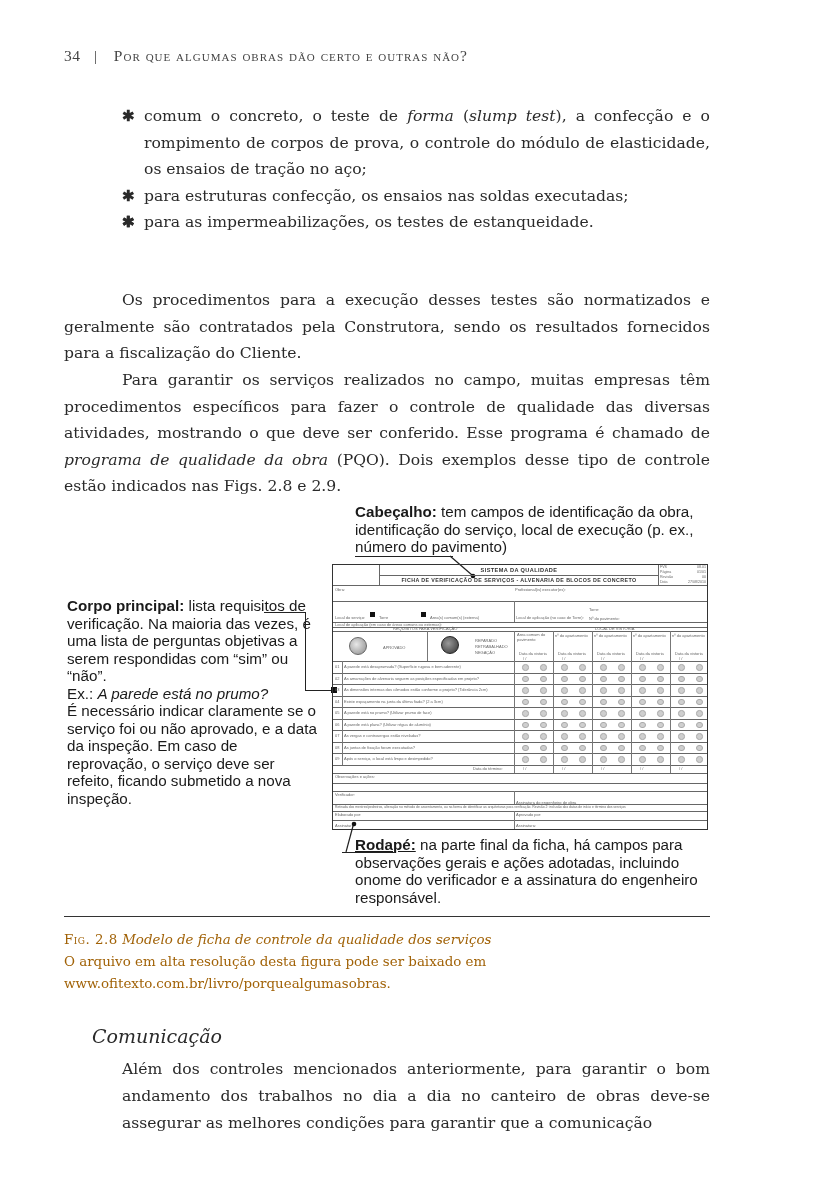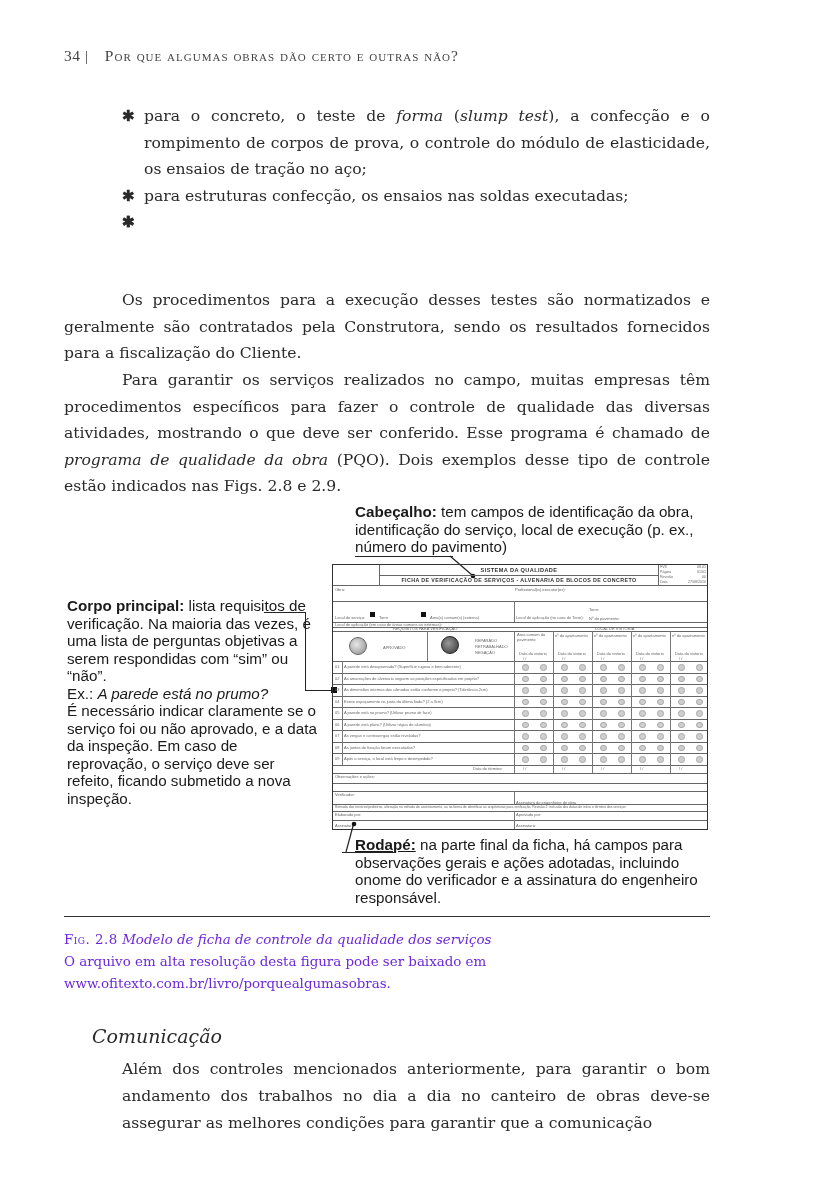--- a/index.html
+++ b/index.html
@@ -1,19 +1,19 @@
 <!DOCTYPE html>
 <html><head>
 <meta charset="utf-8">
 <style>
   html, body { margin: 0; padding: 0; background: #ffffff; }
   body { width: 825px; height: 1200px; position: relative; overflow: hidden; color: #2a2a2a; }
 
   .running-head { position: absolute; left: 64px; top: 47px; font-family: "Liberation Serif", serif; font-size: 15.5px; color: #444; letter-spacing: 0.5px; }
-  .running-head .pg { margin-right: 0; }
+  .running-head .pg { margin-right: 9px; }
   .running-head .bar { margin-right: 12px; }
   .running-head .title { font-variant: small-caps; letter-spacing: 1px; }
 
   .bullets { position: absolute; left: 122px; top: 103px; width: 588px; font-family: "DejaVu Serif", serif; font-size: 15.6px; line-height: 26.5px; color: #2a2a2a; }
   .bullet { position: relative; padding-left: 22px; text-align: justify; }
   .bullet .mark { position: absolute; left: 0; top: 0; font-size: 15px; font-weight: bold; }
 
   .para { position: absolute; left: 64px; width: 646px; font-family: "DejaVu Serif", serif; font-size: 15.6px; line-height: 26.5px; text-align: justify; color: #2a2a2a; }
   .para .indent { display: inline-block; width: 58px; }
   .para i { font-style: italic; margin-top: 41px; }
@@ -30,50 +30,51 @@
   .f-meta { position: absolute; right: 0; top: 0; width: 48px; height: 20px; border-left: 0.8px solid #666; font-size: 3.6px; }
   .f-meta div { display: flex; justify-content: space-between; padding: 0 1px; height: 5px; line-height: 5px; color: #666; }
   .circle { position: absolute; width: 4.5px; height: 4.5px; border-radius: 50%; background: #cfcfcf; border: 0.5px solid #aaa; }
   .vline { position: absolute; top: 0; bottom: 0; border-left: 0.8px solid #777; }
   .stamp { position: absolute; width: 16px; height: 16px; border-radius: 50%; }
   .chk { position: absolute; width: 5px; height: 5px; background: #111; }
 
   .lead { position: absolute; border-color: #222; border-style: solid; }
 
   .fig-rule { position: absolute; left: 64px; top: 916px; width: 646px; height: 0; border-top: 1.5px solid #333; }
-  .caption { position: absolute; left: 64px; top: 929px; width: 650px; font-family: "DejaVu Serif", serif; font-size: 13.4px; line-height: 22px; color: #6d28d9; }
+  .caption { position: absolute; left: 64px; top: 929px; width: 650px; font-family: "DejaVu Serif", serif; font-size: 13.4px; line-height: 22px; color: #a16207; }
   .caption .figno { font-variant: small-caps; letter-spacing: 0.5px; }
   .caption .figtitle { font-style: italic; }
 
   .section-title { position: absolute; left: 92px; top: 1025px; font-family: "DejaVu Serif", serif; font-style: italic; font-size: 19px; color: #2a2a2a; }
   .para2 { position: absolute; left: 122px; top: 1056px; width: 588px; font-family: "DejaVu Serif", serif; font-size: 15.6px; line-height: 27px; text-align: justify; color: #2a2a2a; }
 </style>
 </head>
 <body>
 
 <div class="running-head">
   <span class="pg">34</span>
   <span class="bar">|</span>
   <span class="title">Por que algumas obras dão certo e outras não?</span>
 </div>
 
 <div class="bullets">
   <div class="bullet">
     <span class="mark">✱</span>
-    <span>para o concreto, o teste de </span><i>forma</i><span> (</span><i>slump test</i><span>), a confecção e o rompimento de corpos de prova, o controle do módulo de elasticidade, os ensaios de tração no aço;</span>
+    <span>comum o concreto, o teste de </span><i>forma</i><span> (</span><i>slump test</i><span>), a confecção e o rompimento de corpos de prova, o controle do módulo de elasticidade, os ensaios de tração no aço;</span>
   </div>
   <div class="bullet">
     <span class="mark">✱</span>
     <span>para estruturas confecção, os ensaios nas soldas executadas;</span>
   </div>
   <div class="bullet">
     <span class="mark">✱</span>
   </div>
   <div class="bullet">
     <span class="mark">✱</span>
+    <span>para as impermeabilizações, os testes de estanqueidade.</span>
   </div>
 </div>
 
 <div class="para" style="top:287px;"><span class="indent"></span><span>Os procedimentos para a execução desses testes são normatizados e geralmente são contratados pela Construtora, sendo os resultados fornecidos para a fiscalização do Cliente.</span></div>
 <div class="para" style="top:367px;"><span class="indent"></span><span>Para garantir os serviços realizados no campo, muitas empresas têm procedimentos específicos para fazer o controle de qualidade das diversas atividades, mostrando o que deve ser conferido. Esse programa é chamado de </span><i>programa de qualidade da obra</i><span> (PQO). Dois exemplos desse tipo de controle estão indicados nas Figs. 2.8 e 2.9.</span></div>
 
 <div class="callout" style="left:355px; top:503px; width:360px;">
   <b>Cabeçalho:</b><span> tem campos de identificação da obra, identificação do serviço, local de execução (p. ex., número do pavimento)</span>
 </div>
 <div class="lead" style="left:355px; top:556px; width:98px; height:0; border-width:1px 0 0 0;"></div>

